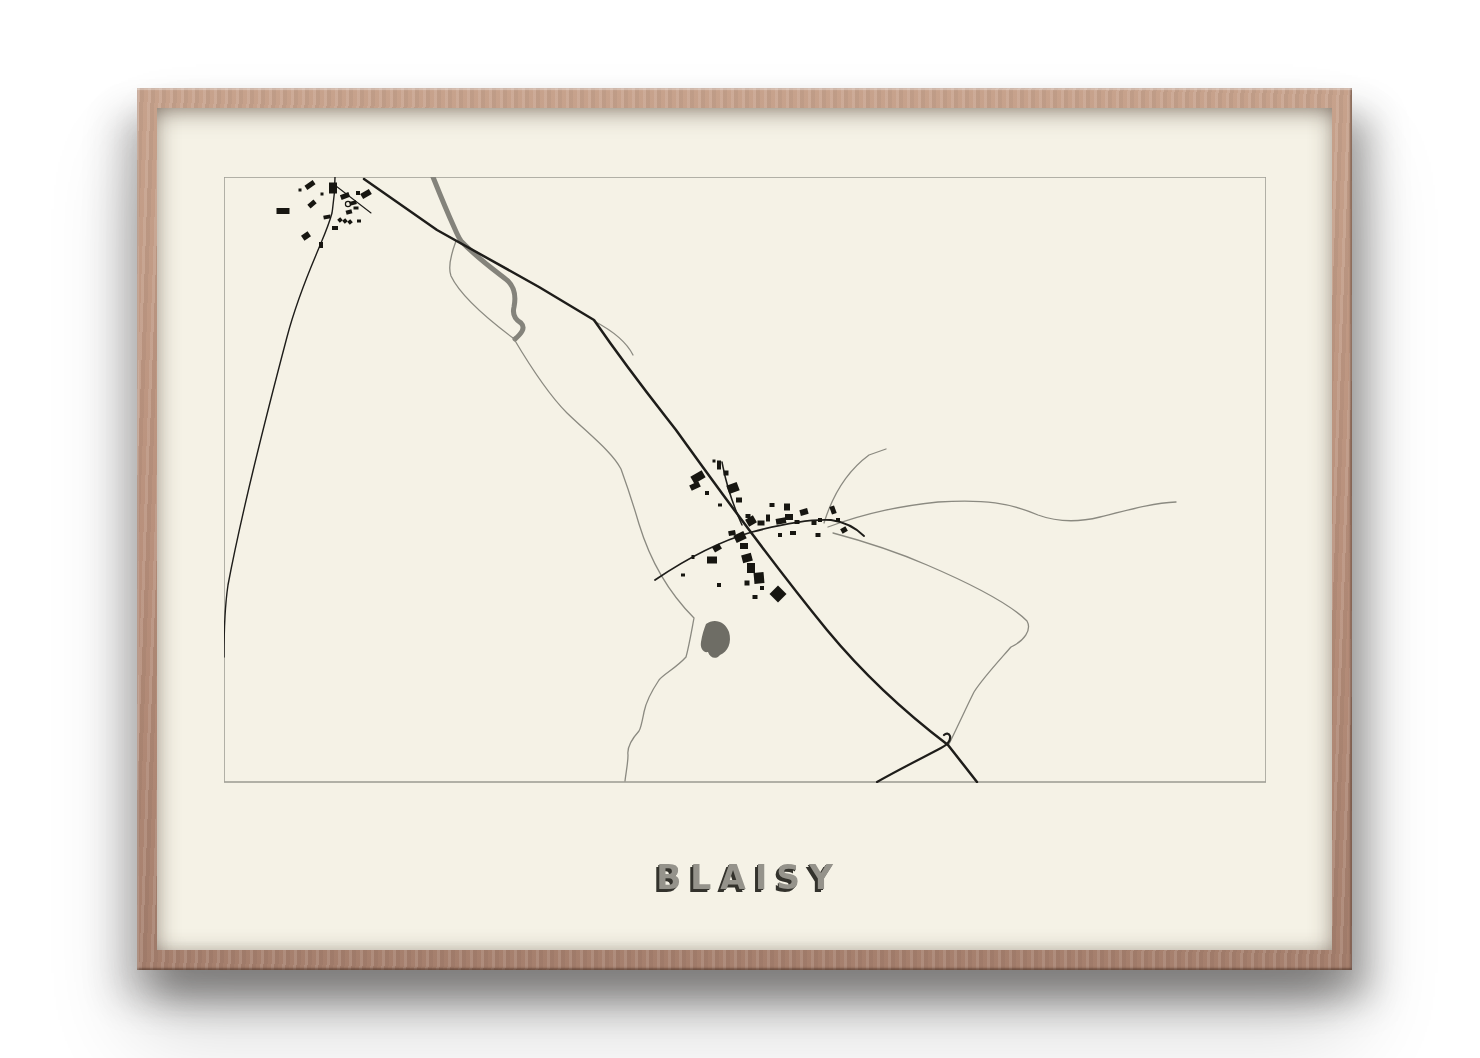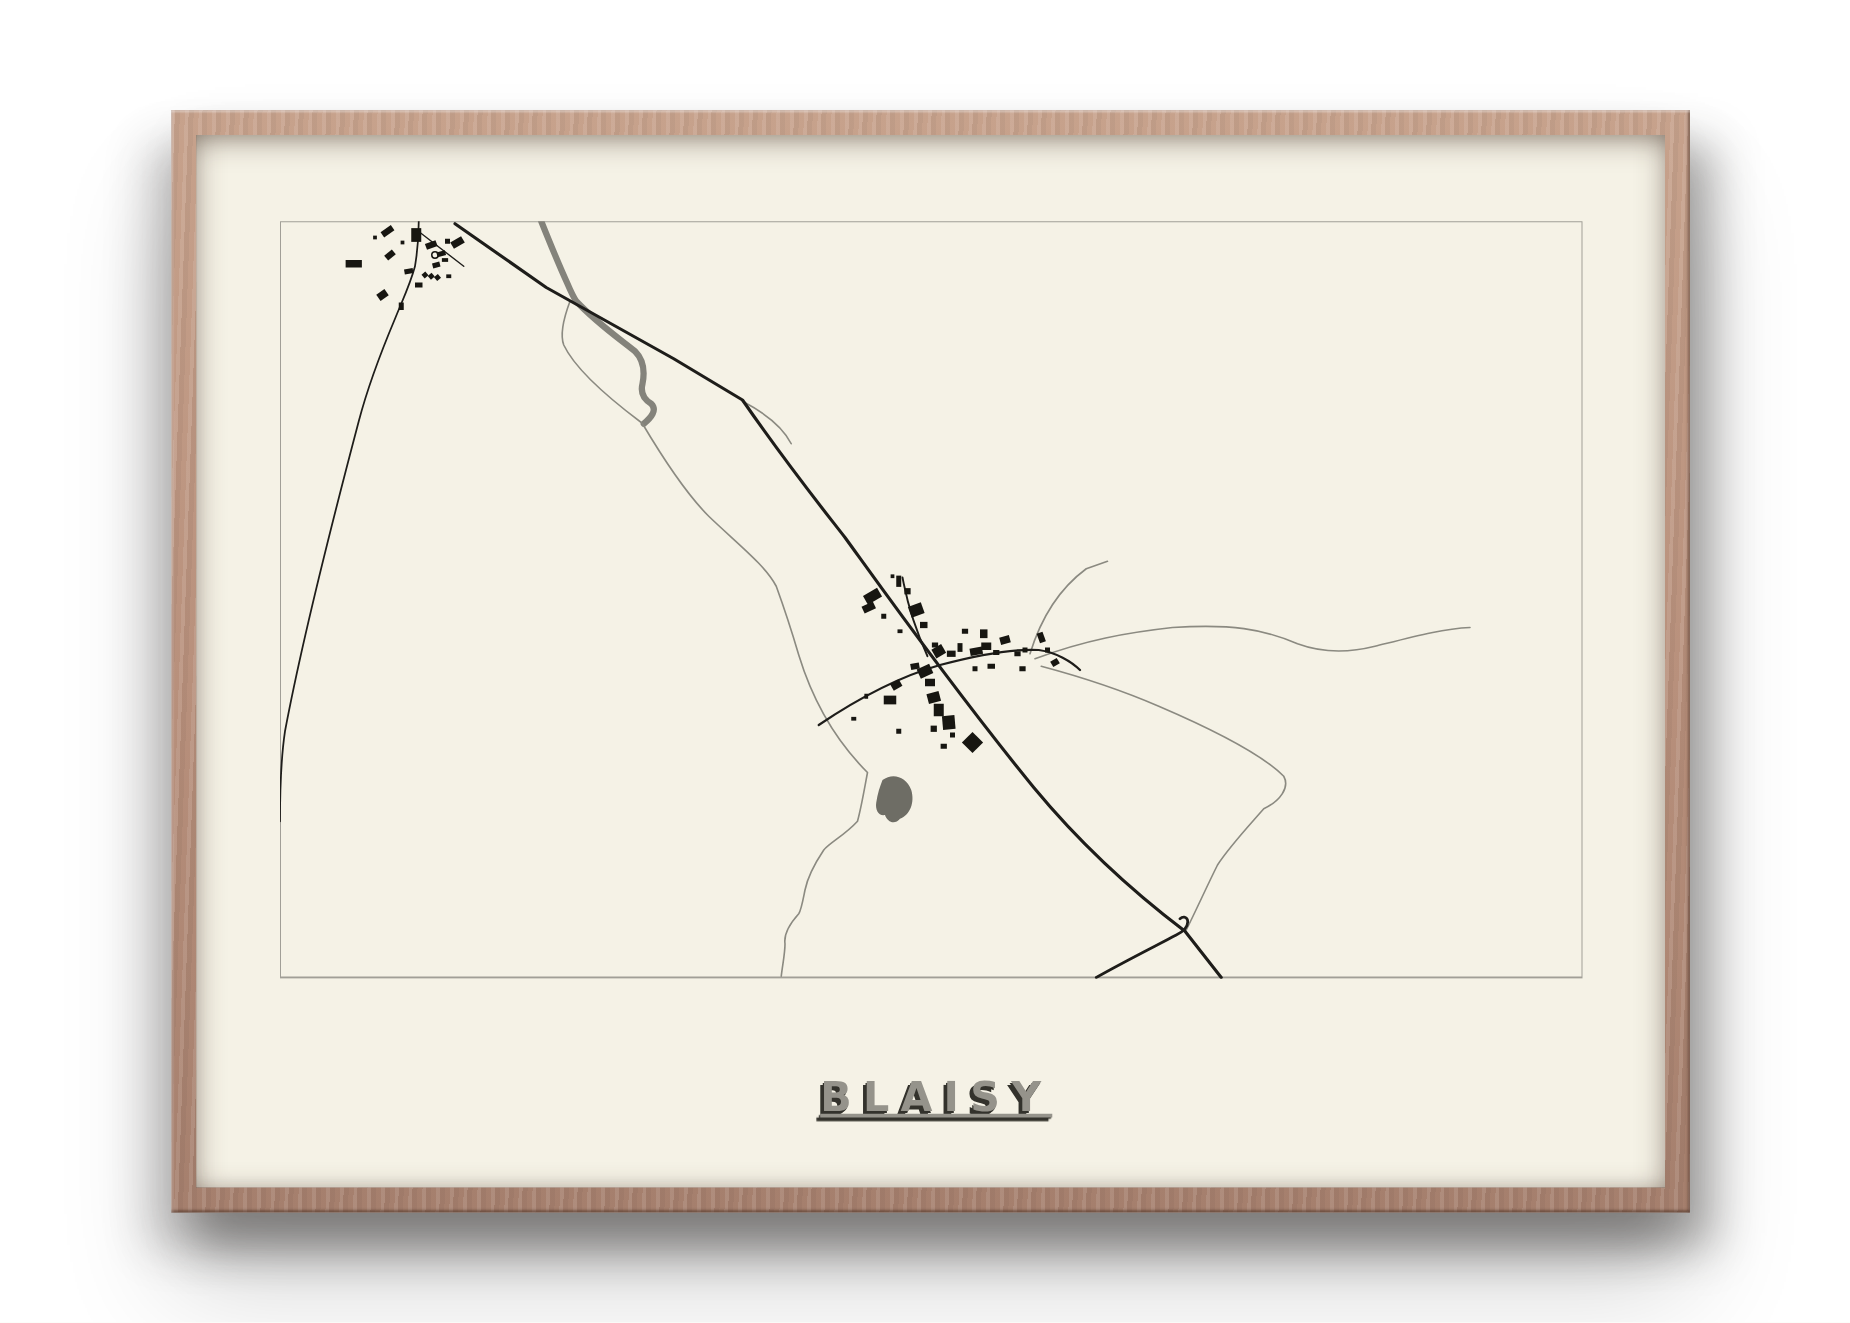--- a/index.html
+++ b/index.html
@@ -35,21 +35,20 @@
   .poster-title{
     position:absolute;left:0;right:0;top:750px;
     text-align:center;
     font-weight:bold;
     font-size:33px;
     letter-spacing:9px;
     text-indent:9px;
     color:var(--title-fill);
     text-shadow:-3px 3px 0 var(--title-shadow), -1px 1px 0 var(--title-shadow);
     user-select:none;
-    text-decoration:underline;
   }
 </style>
 </head>
 <body>
 
 <div class="stage">
   <div class="frame">
     <div class="matte">
       <svg class="map-svg" xmlns="http://www.w3.org/2000/svg" preserveAspectRatio="none" viewBox="224 177 1042 606">
           <rect x="224" y="177" width="1042" height="605" fill="none" stroke="#a19f97" stroke-width="1.6"></rect>

